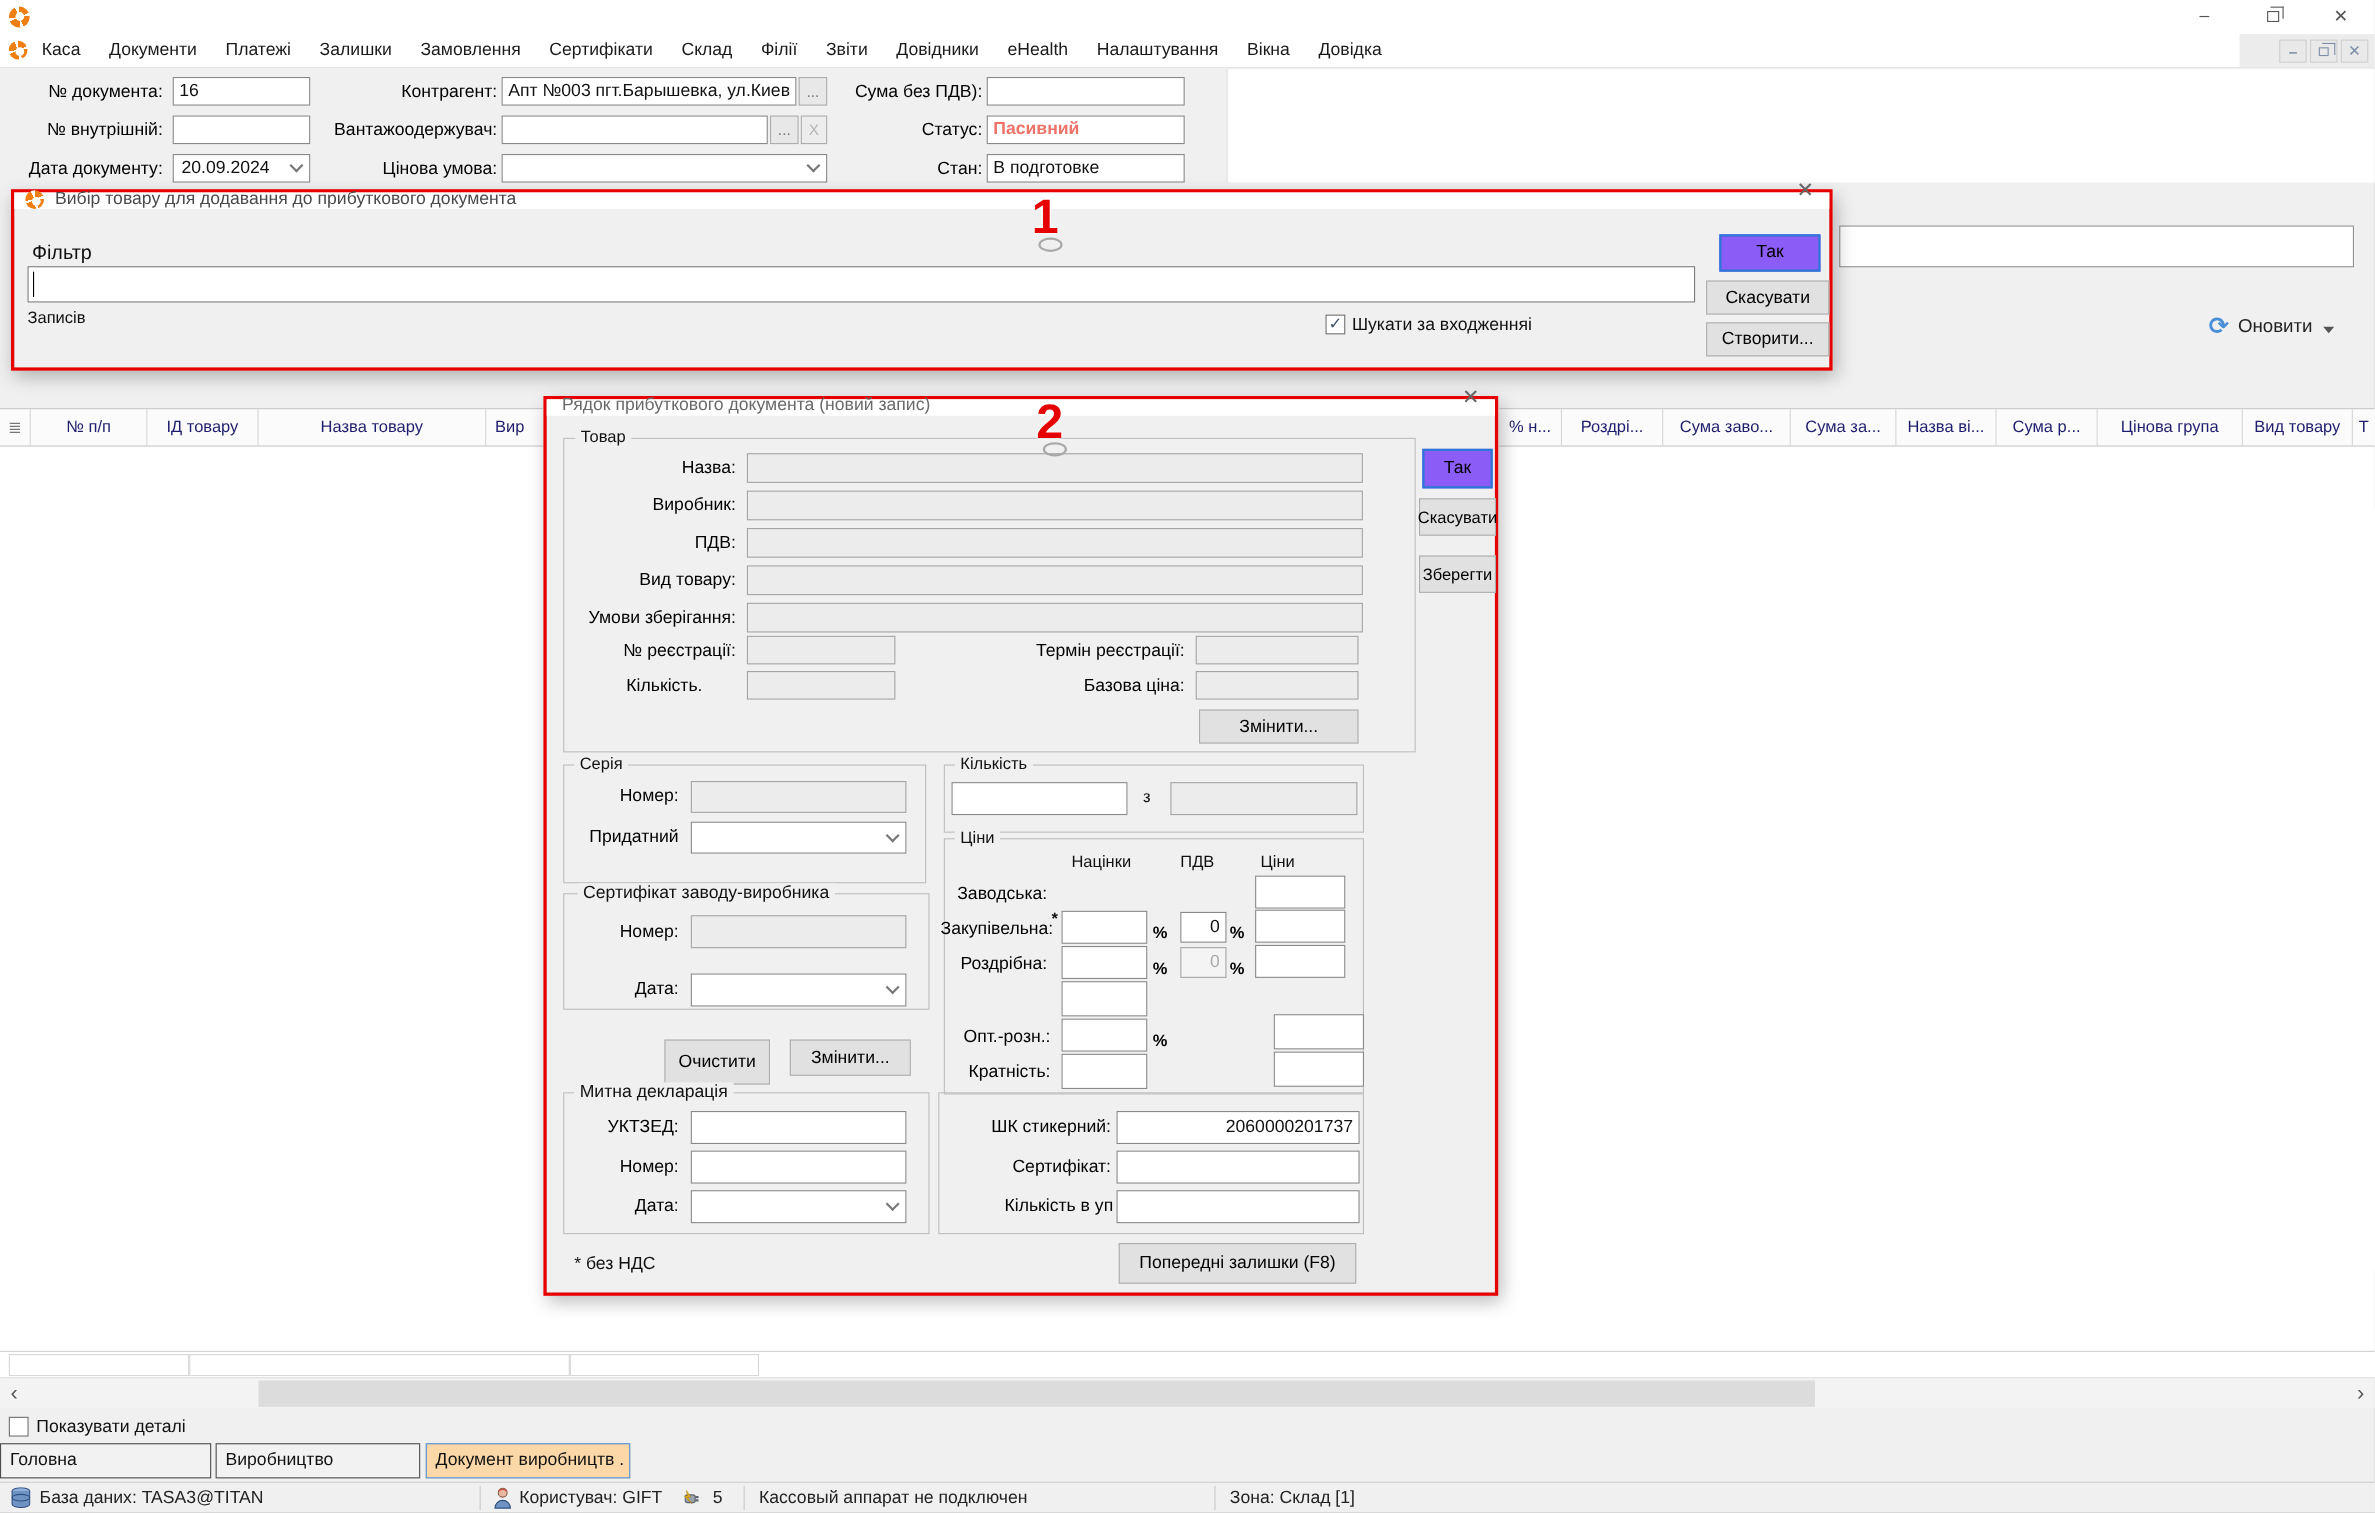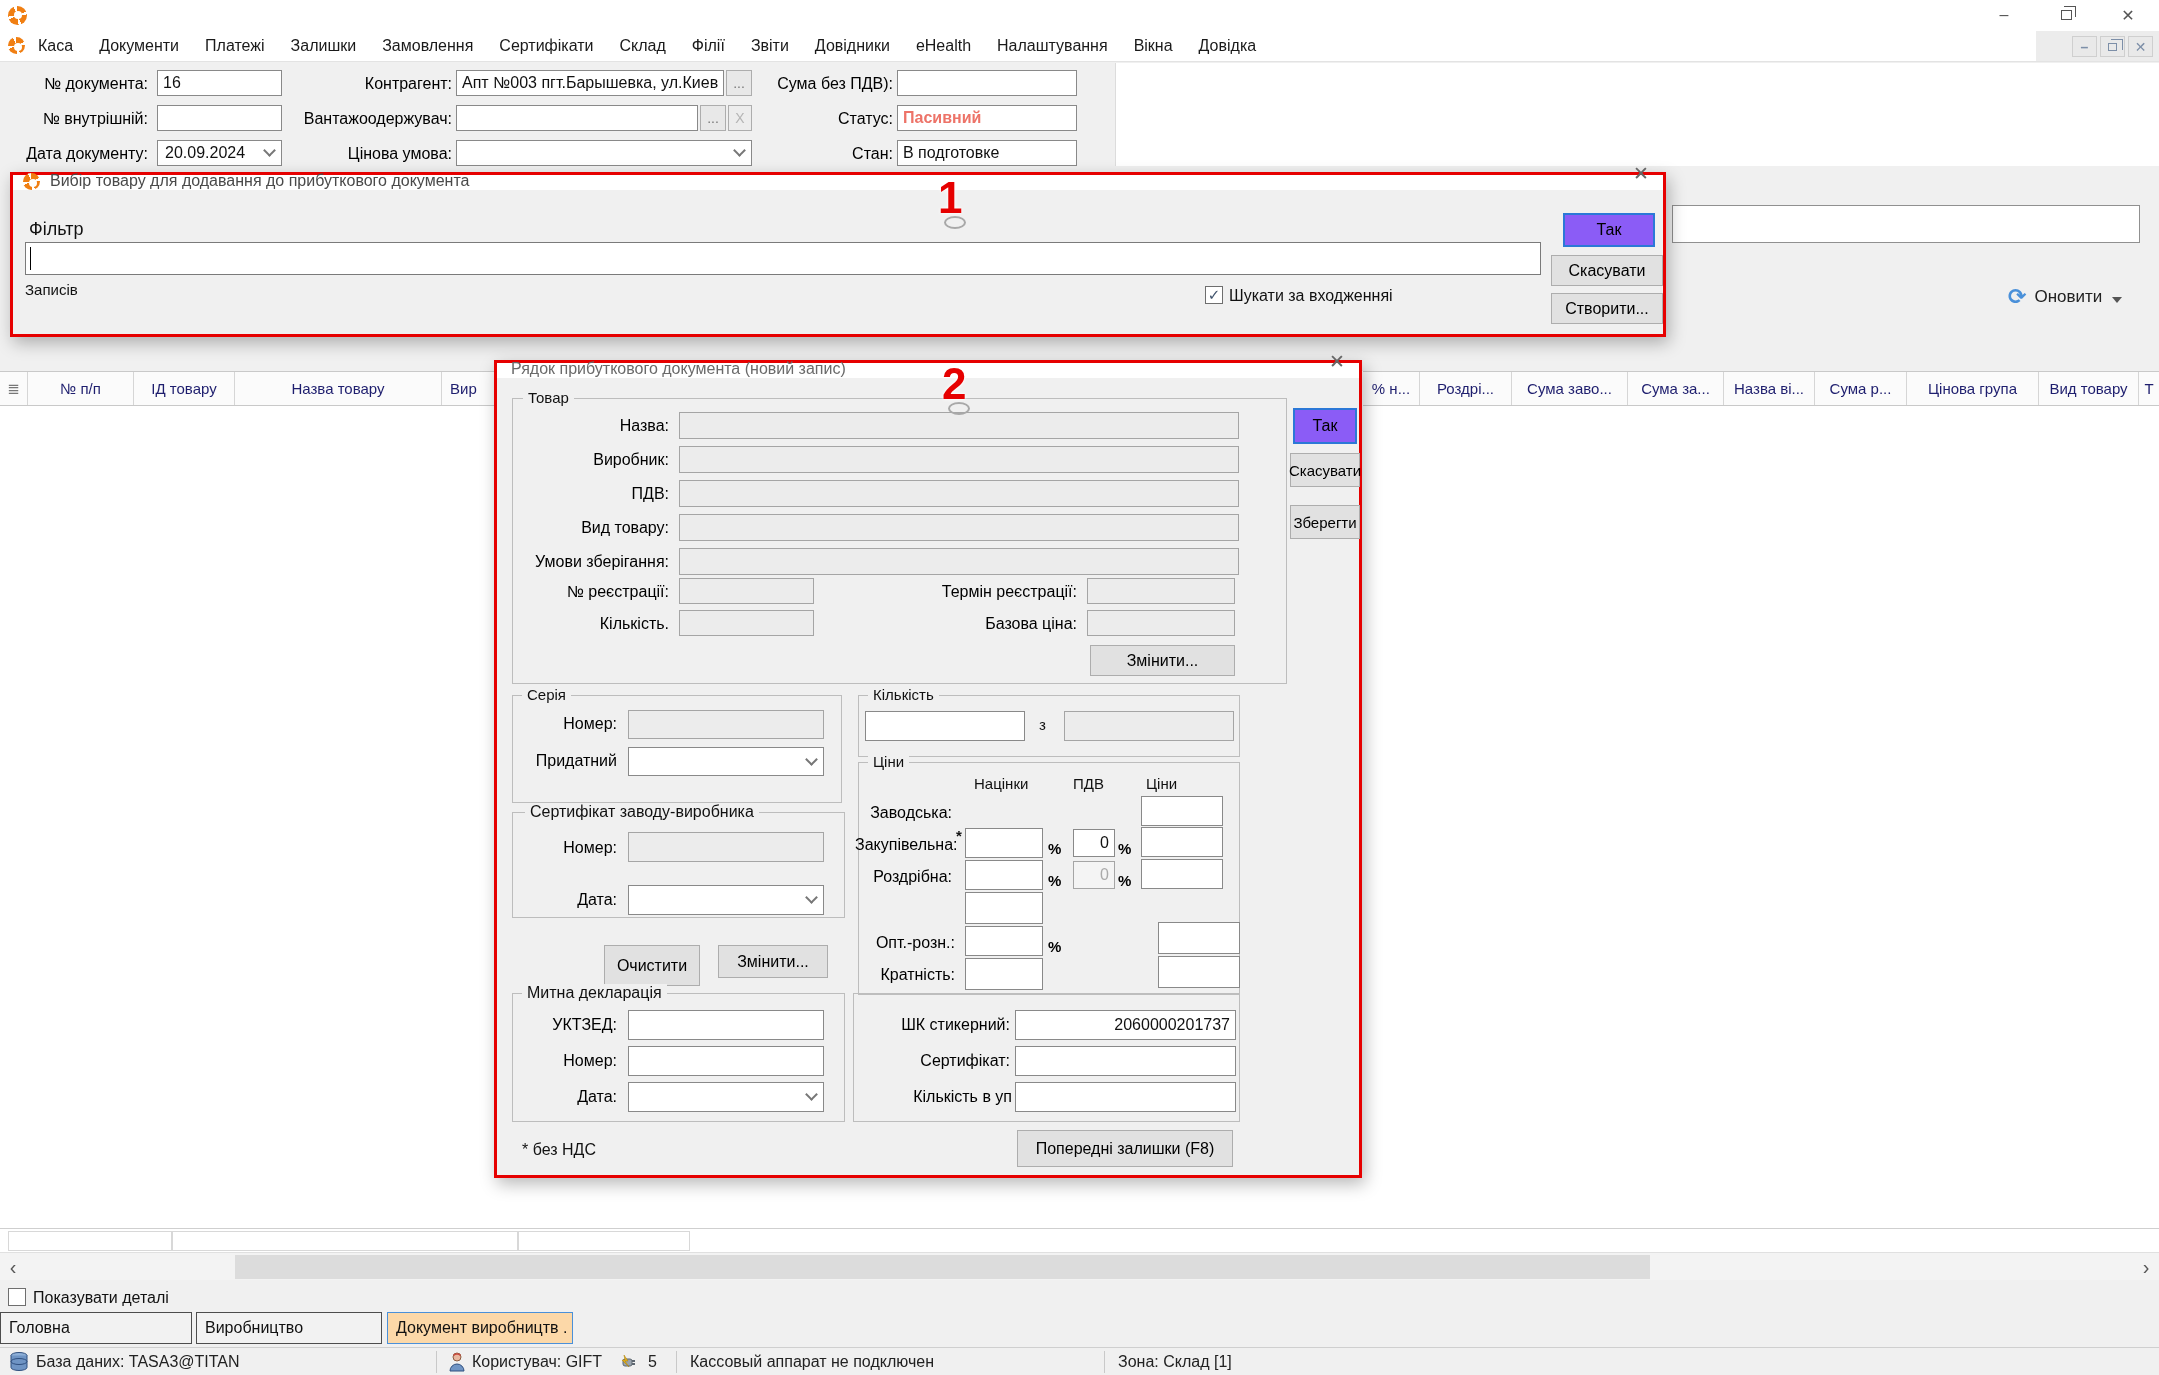--- a/index.html
+++ b/index.html
@@ -190,21 +190,21 @@
     <input class="inp ro" style="left: 182px; top: 117px; width: 560px; height: 27px;">
     <div class="lbl" style="left:22px;top:155px;width:150px">Вид товару:</div>
     <input class="inp ro" style="left: 182px; top: 151px; width: 560px; height: 27px;">
     <div class="lbl" style="left:12px;top:189px;width:160px">Умови зберігання:</div>
     <input class="inp ro" style="left: 182px; top: 185px; width: 560px; height: 27px;">
 
     <div class="lbl" style="left:22px;top:219px;width:150px">№ реєстрації:</div>
     <input class="inp ro" style="left: 182px; top: 215px; width: 135px; height: 26px;">
     <div class="lbl" style="left:440px;top:219px;width:140px">Термін реєстрації:</div>
     <input class="inp ro" style="left: 590px; top: 215px; width: 148px; height: 26px;">
-    <div class="lbl" style="left:22px;top:251px;width:150px;text-align:right;padding-left:20px">Кількість.</div>
+    <div class="lbl" style="left:22px;top:251px;width:150px;text-align:center;padding-left:20px">Кількість.</div>
     <input class="inp ro" style="left: 182px; top: 247px; width: 135px; height: 26px;">
     <div class="lbl" style="left:440px;top:251px;width:140px">Базова ціна:</div>
     <input class="inp ro" style="left: 590px; top: 247px; width: 148px; height: 26px;">
     <div class="btn" style="left:593px;top:282px;width:145px;height:31px">Змінити...</div>
 
     <div class="btn primary" style="left:796px;top:45px;width:64px;height:36px">Так</div>
     <div class="btn" style="left:793px;top:90px;width:70px;height:34px;font-size:15px">Скасувати</div>
     <div class="btn" style="left:793px;top:142px;width:70px;height:34px;font-size:15px">Зберегти</div>
 
     <div class="grp" style="left:15px;top:332px;width:330px;height:108px"></div>

